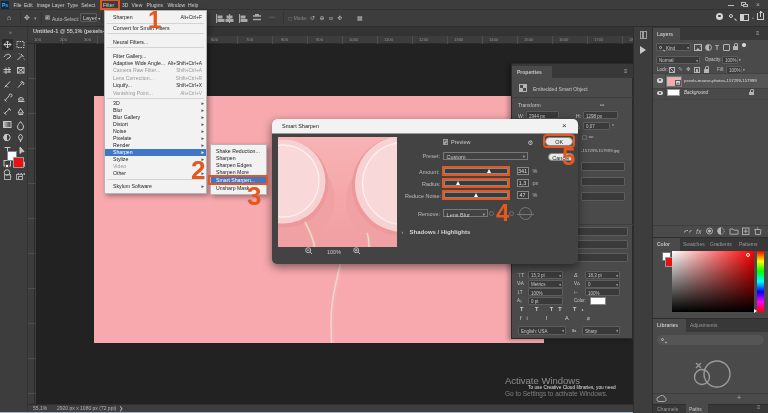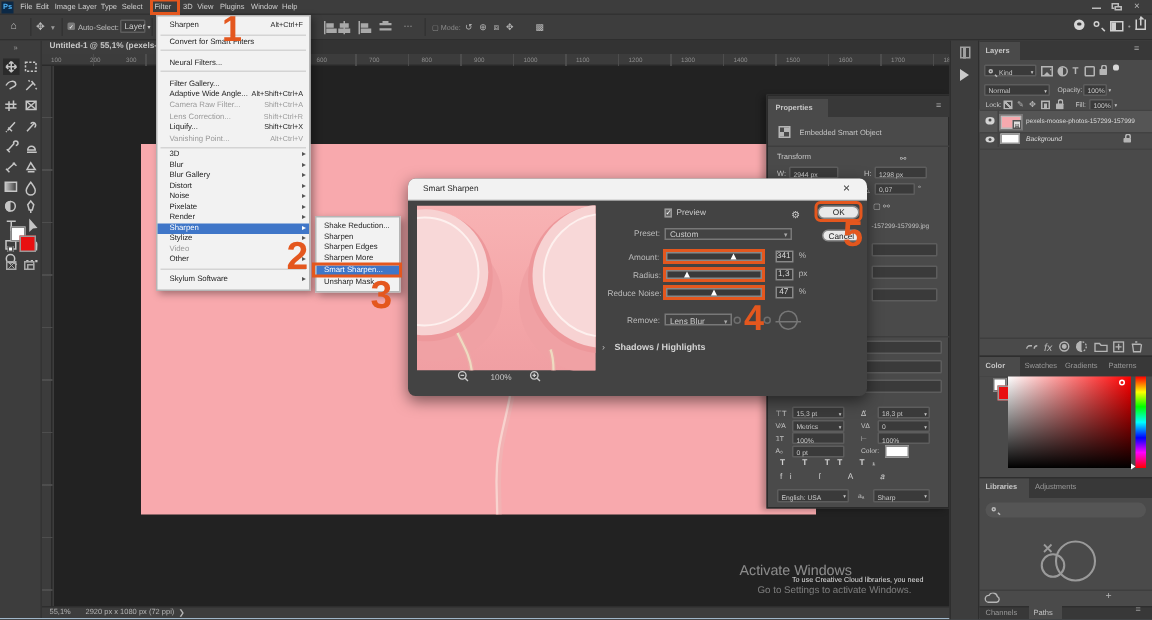--- a/index.html
+++ b/index.html
@@ -378,21 +378,21 @@
       </svg>
   <div class="abs" style="left:84px;top:367px;font-size:7px;color:#b5b5b5;">+</div>
 
   <div class="abs" style="left:0;top:377px;width:115px;height:9px;background:#383838;border-top:1px solid #2e2e2e;"></div>
   <div class="abs" style="left:33px;top:377px;width:22px;height:9px;background:#4a4a4a;"></div>
   <div class="abs" style="left:4px;top:378.5px;color:#999;">Channels</div>
   <div class="abs" style="left:36px;top:378.5px;">Paths</div>
   <div class="abs" style="left:104px;top:377px;font-size:6px;color:#999;">≡</div>
 </div>
 
-<div class="abs" style="left:493px;top:375px;font-size:9.5px;color:rgba(255,255,255,0.48);white-space:nowrap;">Activate Windows</div>
+<div class="abs" style="left:505px;top:375px;font-size:9.5px;color:rgba(255,255,255,0.48);white-space:nowrap;">Activate Windows</div>
 <div class="abs" style="left:528px;top:384.5px;font-size:4.8px;color:rgba(255,255,255,0.85);white-space:nowrap;">To use Creative Cloud libraries, you need</div>
 <div class="abs" style="left:505px;top:390px;font-size:6.5px;color:rgba(255,255,255,0.4);white-space:nowrap;">Go to Settings to activate Windows.</div>
 
 <div class="abs" id="dialog" style="left:272px;top:119px;width:306px;height:145px;background:#434343;border-radius:5px;box-shadow:0 3px 10px rgba(0,0,0,0.5);">
   <div class="abs" style="left:0;top:0;width:306px;height:15px;background:#f2f2f2;border-radius:5px 5px 0 0;border-bottom:1px solid #999;"></div>
   <div class="abs" style="left:10px;top:4px;font-size:5.5px;color:#222;white-space:nowrap;">Smart Sharpen</div>
   <div class="abs" style="left:290px;top:2px;font-size:8px;color:#333;">×</div>
 
   <svg class="abs" style="left:5.5px;top:18px;" width="119" height="110" viewBox="0 0 119 110">
     <defs>

